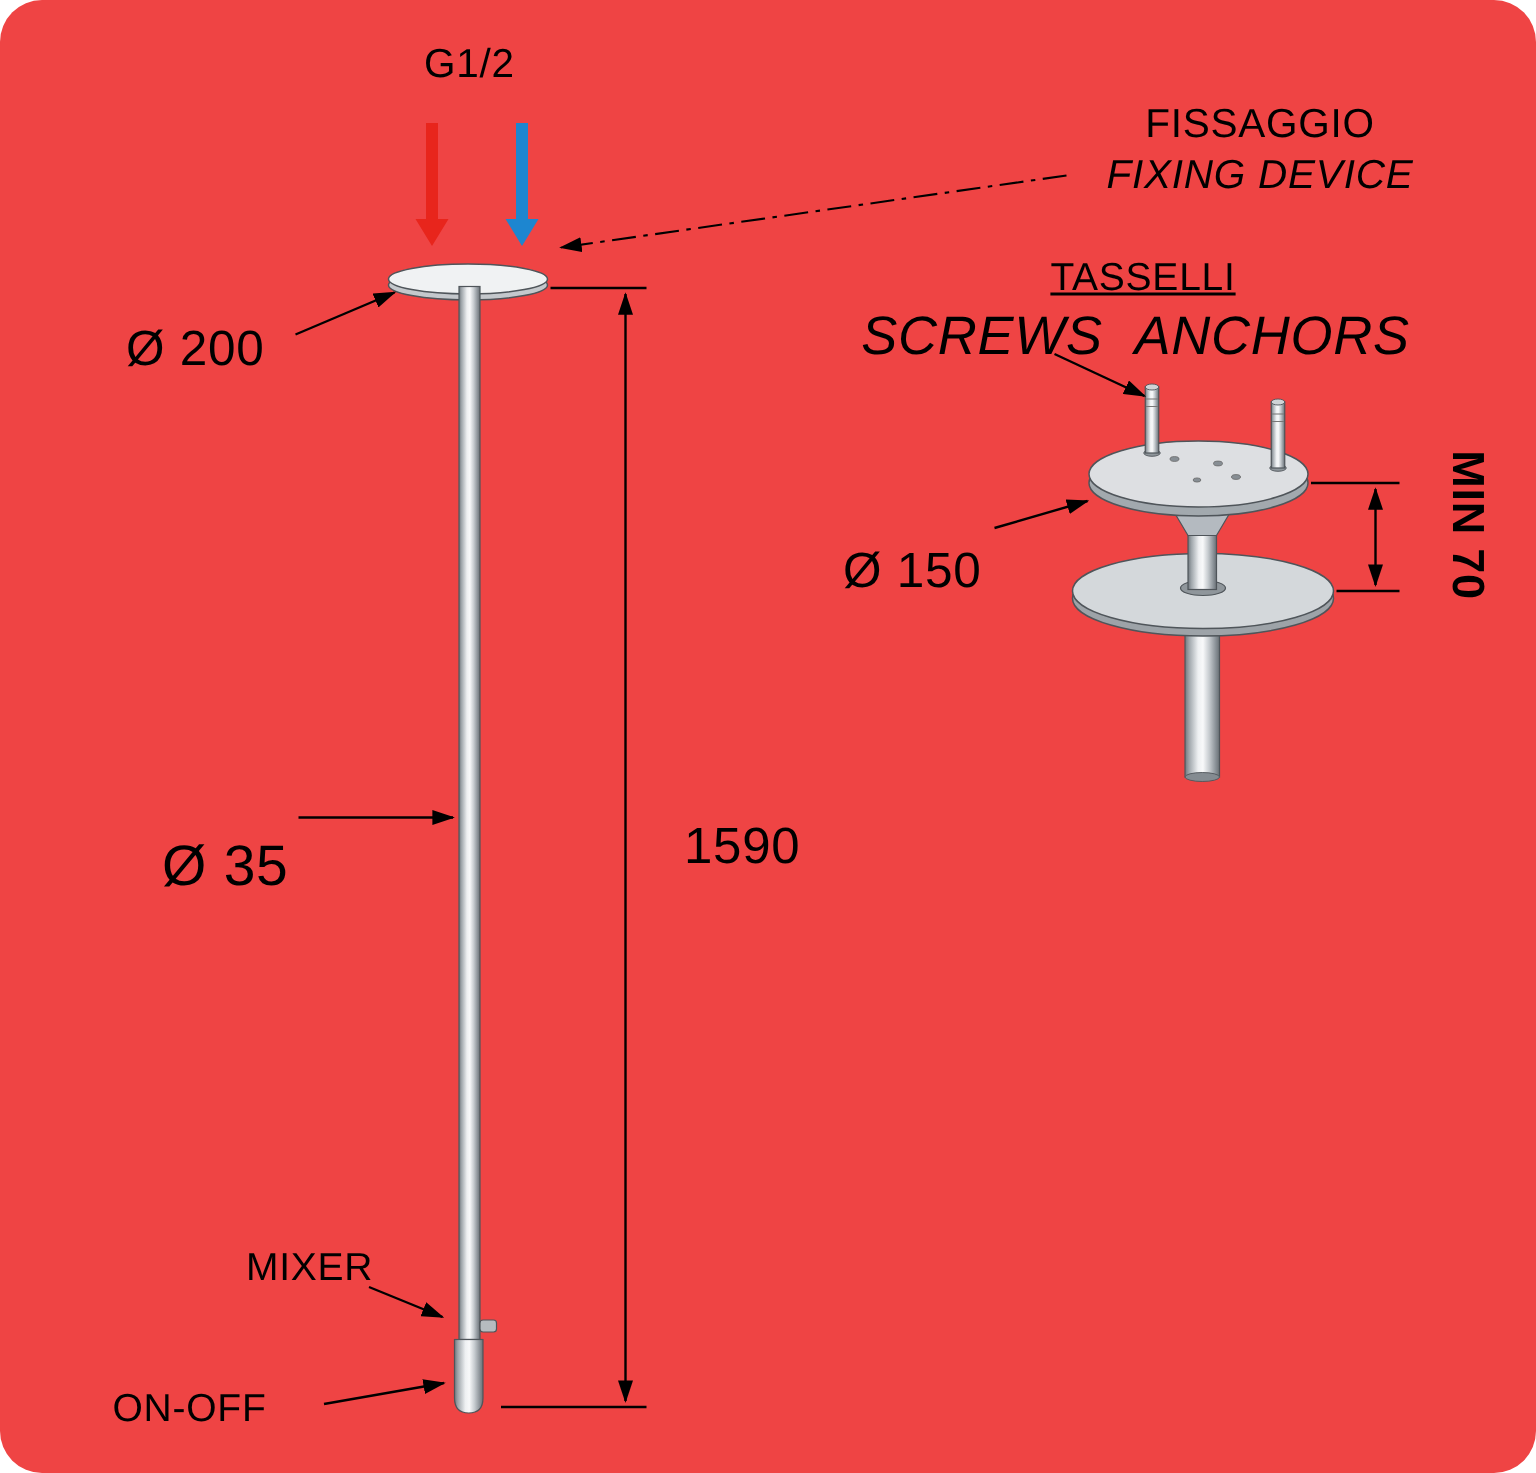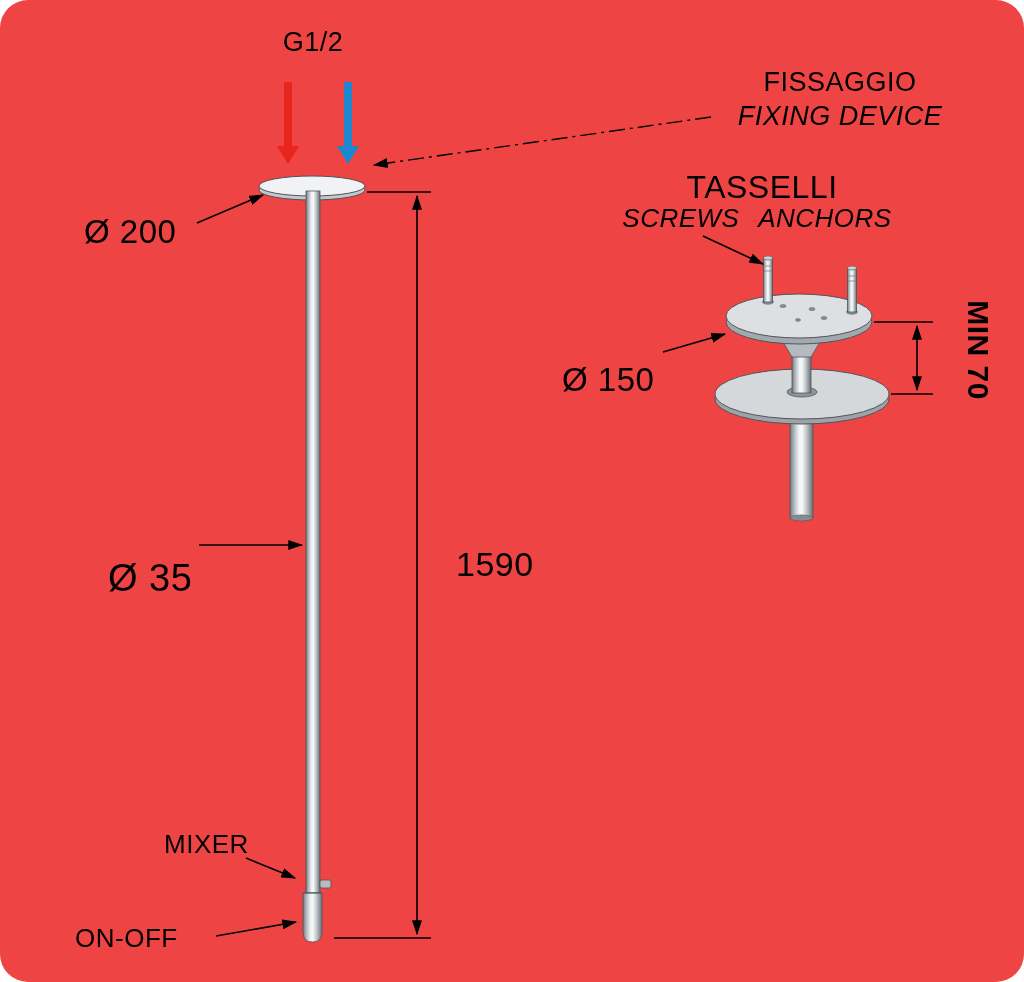--- a/index.html
+++ b/index.html
@@ -126,23 +126,23 @@
       </g>
     </g>
   </svg>
 
   <div class="lbl ctr" style="left:313px; top:28px; font-size:27px;">G1/2</div>
 
   <div class="lbl ctr italic" style="left:840px; top:102px; font-size:27px;">FIXING DEVICE</div>
 
   <div class="lbl ctr" style="left:840px; top:68px; font-size:27px;">FISSAGGIO</div>
 
-  <div class="lbl ctr" style="left:762px; top:170px; font-size:32px;">TASSELLI</div>
+  <div class="lbl ctr" style="left:762px; top:170px; font-size:26px;text-decoration:underline;">TASSELLI</div>
 
-  <div class="lbl ctr italic" style="left:757px; top:204px; font-size:26px; word-spacing:12px;">SCREWS ANCHORS</div>
+  <div class="lbl ctr italic" style="left:757px; top:204px; font-size:36px; word-spacing:12px;">SCREWS ANCHORS</div>
 
   <div class="lbl" style="left:84px; top:214px; font-size:33px;">Ø 200</div>
 
   <div class="lbl" style="left:108px; top:527px; font-size:38px;margin-top:31px;">Ø 35</div>
 
   <div class="lbl" style="left:436px; top:546px; font-size:34px;margin-left:20px;">1590</div>
 
   <div class="lbl" style="left:164px; top:830px; font-size:26px;">MIXER</div>
 
   <div class="lbl" style="left:75px; top:924px; font-size:26px;">ON-OFF</div>

